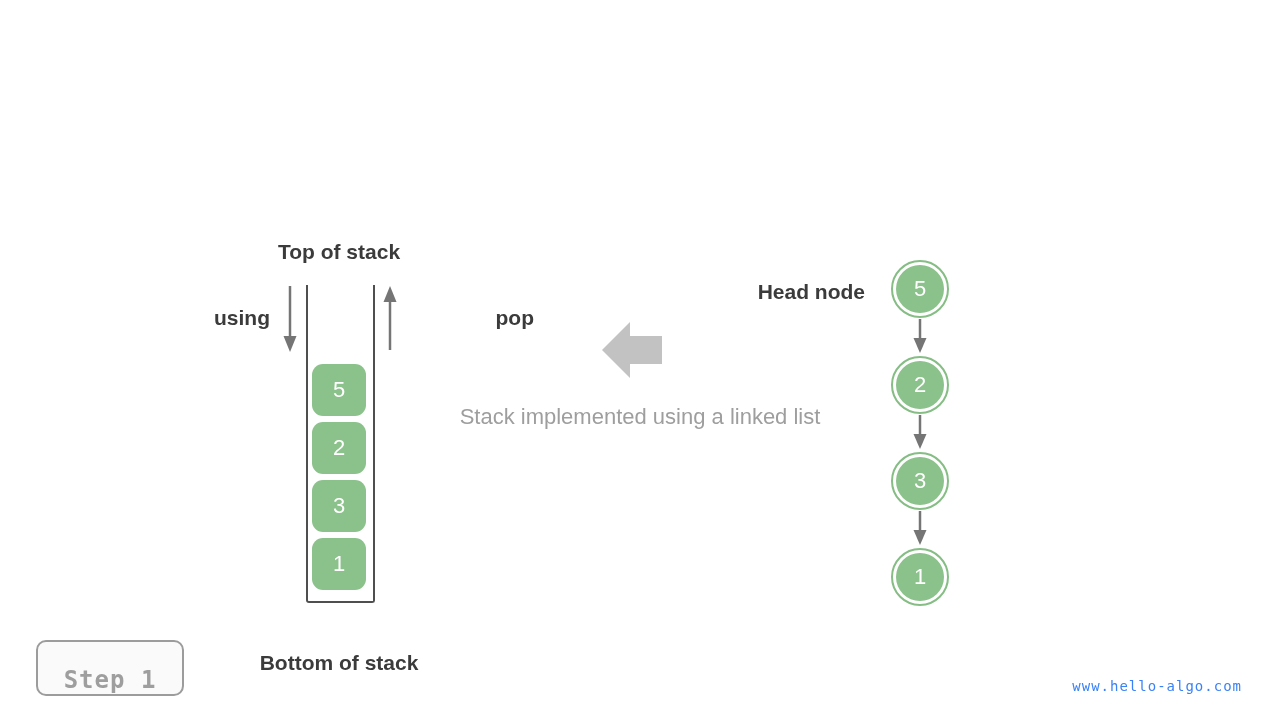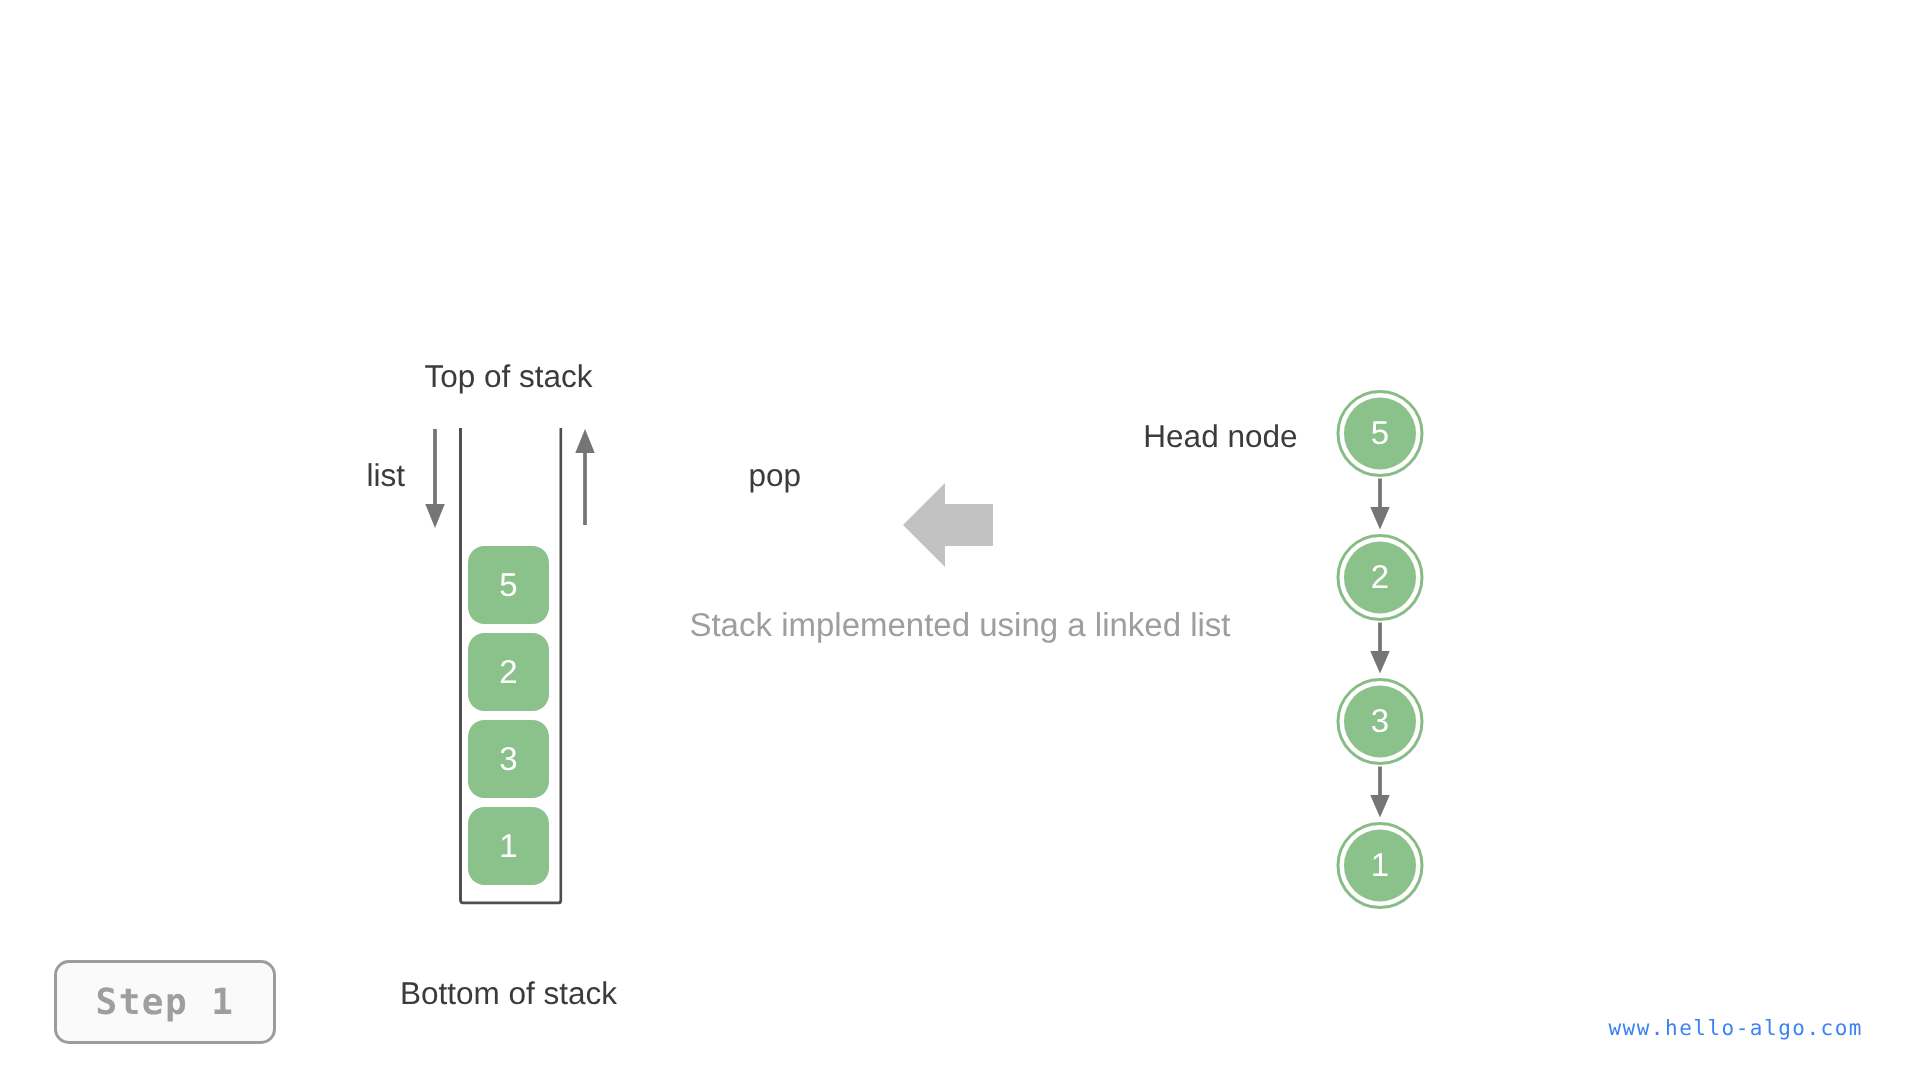--- a/index.html
+++ b/index.html
@@ -8,21 +8,21 @@
     width: 1280px;
     height: 720px;
     background: #ffffff;
     overflow: hidden;
     font-family: "Liberation Sans", sans-serif;
   }
   .abs { position: absolute; }
 
   
   .dlabel {
-    font-weight: normal;
+    font-weight: bold;
     font-size: 21px;
     color: #3b3b3b;
     line-height: 26px;
   }
   .center { text-align: center; }
   .right  { text-align: right; }
 
   
   .stack-box {
     left: 306px; top: 285px;
@@ -95,21 +95,21 @@
     pointer-events: none;
   }
 
   
   .step-badge {
     left: 36px; top: 640px;
     width: 144px; height: 52px;
     background: #fafafa;
     border: 2px solid #9c9c9c;
     border-radius: 10px;
-    display: flex; align-items: center; justify-content: center;
+    display: flex; align-items: flex-end; justify-content: center;
   }
   .step-badge .step-text {
     font-family: "DejaVu Sans Mono", monospace;
     font-weight: bold;
     font-size: 24px;
     color: #9e9e9e;
     letter-spacing: 1px;
   }
 
   .watermark {
@@ -127,21 +127,21 @@
 
   <div class="abs dlabel center top-label">Top of stack</div>
 
   <div class="abs stack-box"></div>
 
   <div class="abs stack-item i0">5</div>
   <div class="abs stack-item i1">2</div>
   <div class="abs stack-item i2">3</div>
   <div class="abs stack-item i3">1</div>
 
-  <div class="abs dlabel right push-label">list</div>
+  <div class="abs dlabel right push-label">using</div>
   <div class="abs dlabel pop-label">pop</div>
   <div class="abs dlabel center bottom-label">Bottom of stack</div>
 
   <div class="abs caption">Stack implemented using a linked list</div>
 
   <div class="abs dlabel right head-label">Head node</div>
 
   <div class="abs ll-node n0">
     <div class="core">5</div>
   </div>

